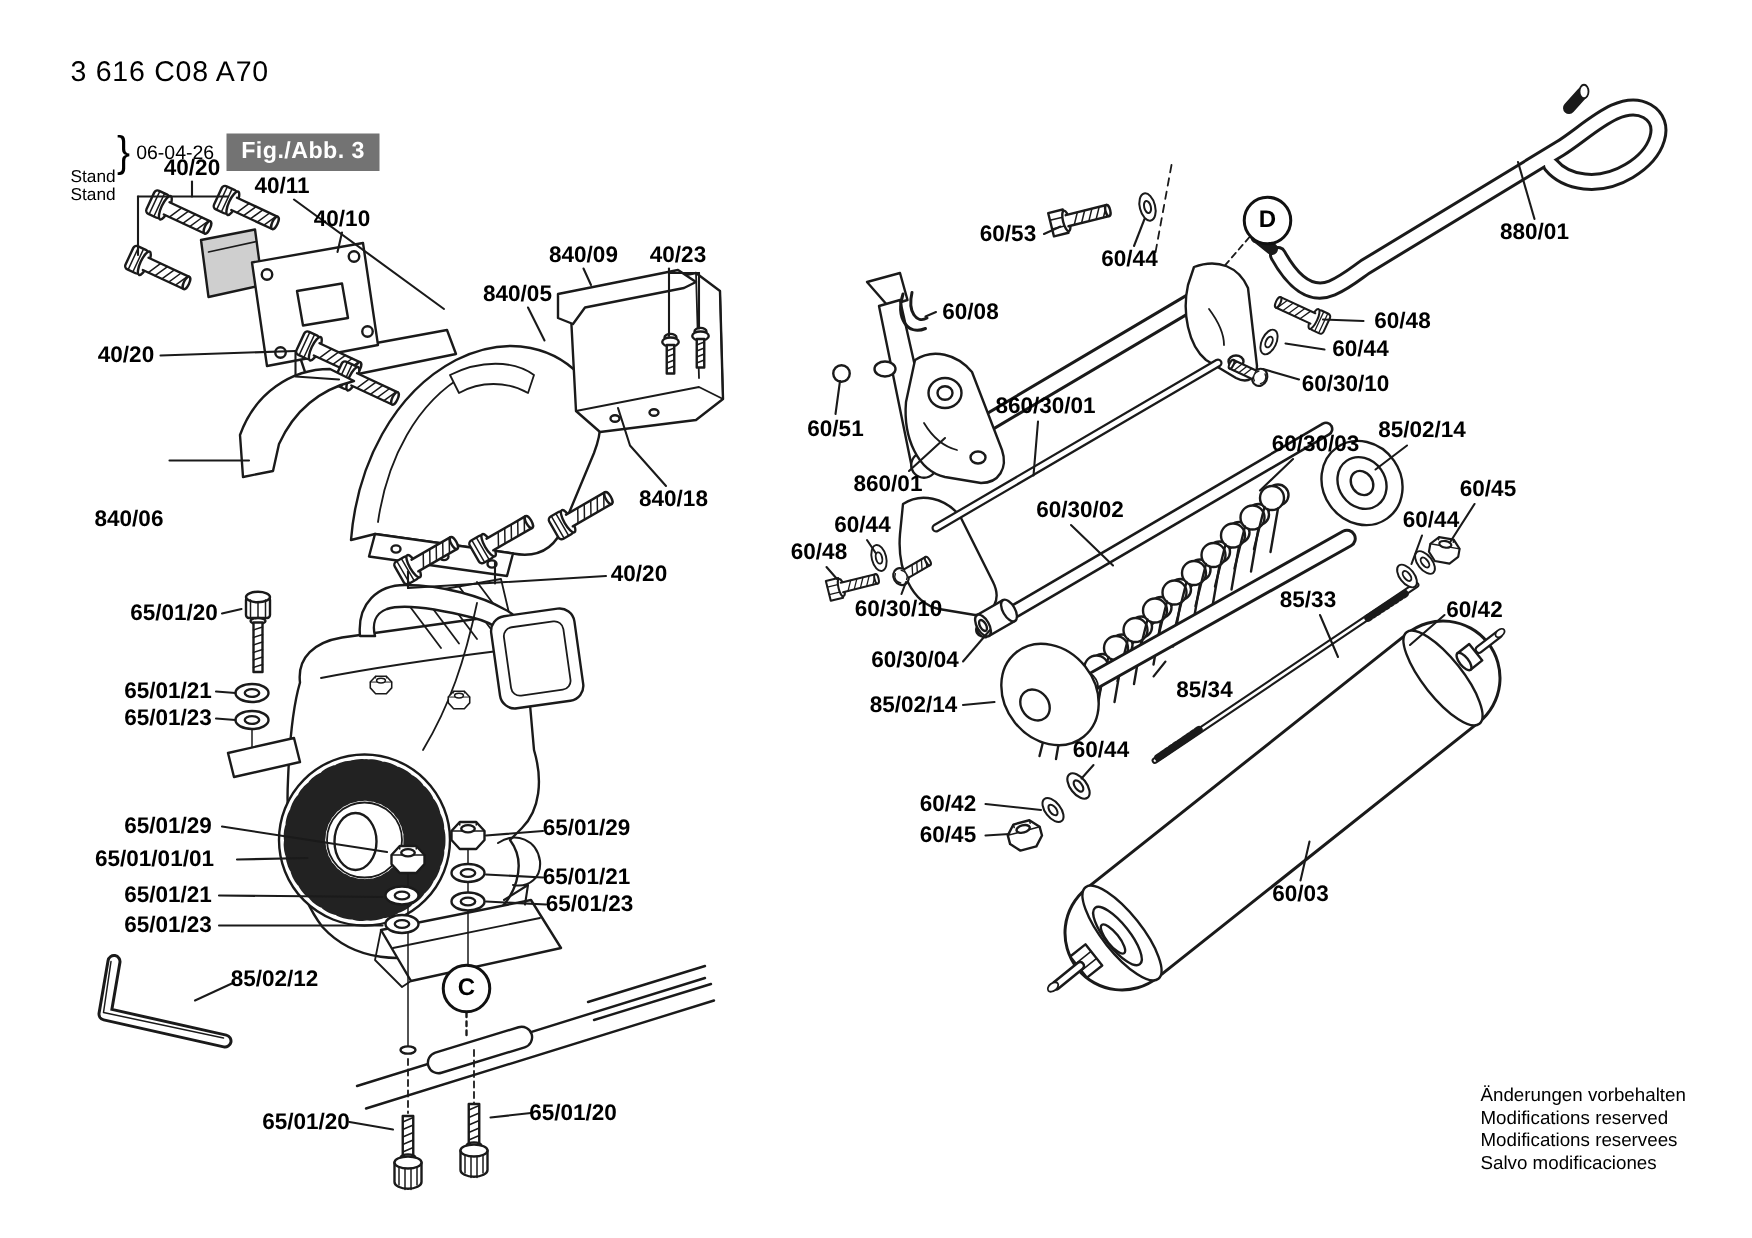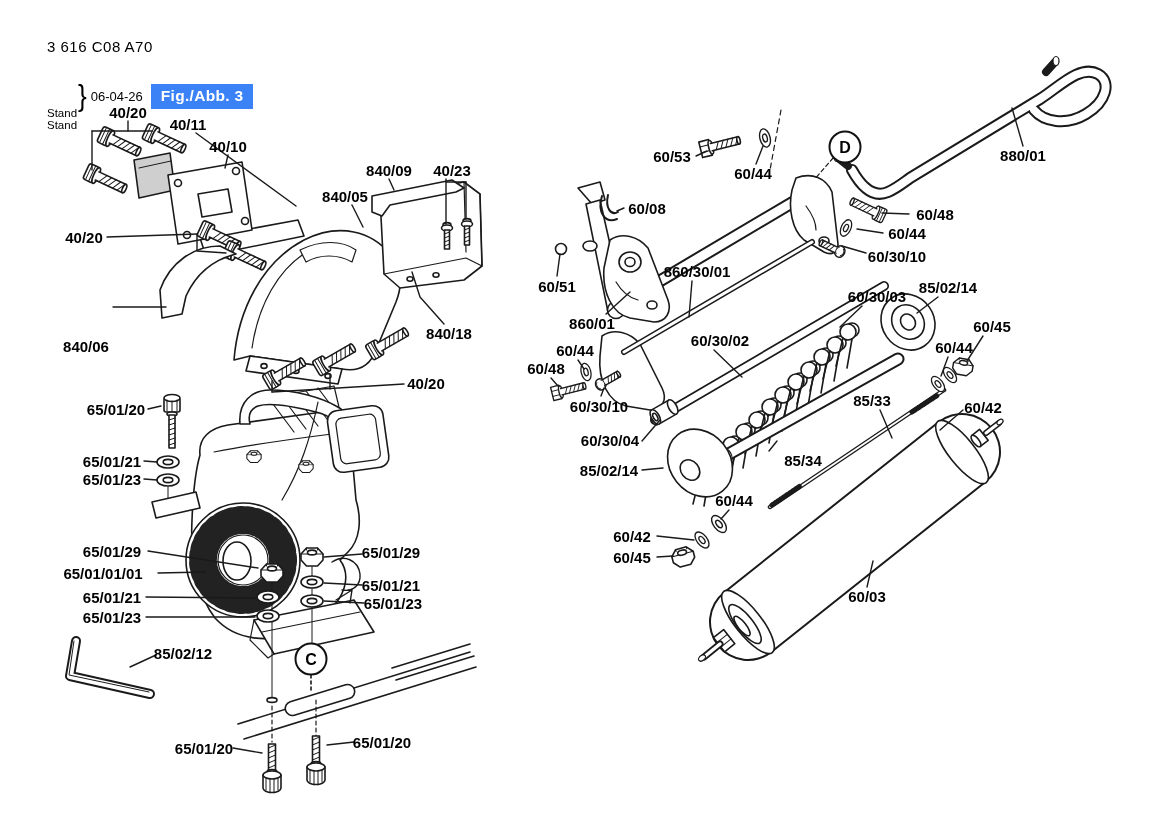--- a/index.html
+++ b/index.html
@@ -5,26 +5,26 @@
   html,body{margin:0;padding:0;}
   body{
     width:1168px;height:825px;position:relative;overflow:hidden;
     background:#ffffff;color:#000;
     font-family:"Liberation Sans", sans-serif;
   }
   #stage{position:absolute;inset:0;}
   svg#art{position:absolute;left:0;top:0;}
   
   .hdr{position:absolute;left:47px;top:38px;}
-  .part-number{font-size:15px;letter-spacing:.5px;}
+  .part-number{font-size:19px;letter-spacing:.5px;}
   .stand-row{display:flex;align-items:center;margin-top:7px;}
   .si-lines{display:flex;flex-direction:column;font-size:11.5px;line-height:12px;margin-top:45px;}
   .brace{font-size:26px;font-weight:400;margin:0 4px 0 1px;transform:scaleY(1.1);}
   .date{font-size:13px;margin-right:8px;}
-  .fig-badge{background:#3b82f6;color:#fff;font-weight:700;font-size:15.5px;
+  .fig-badge{background:#737373;color:#fff;font-weight:700;font-size:15.5px;
     padding:3px 10px 4px 10px;letter-spacing:.3px;}
   
   .plabel{position:absolute;transform:translate(-50%,-50%);
     font-size:15px;font-weight:700;white-space:nowrap;}
   .callout{position:absolute;transform:translate(-50%,-50%);
     width:29px;height:29px;border:2px solid #111;border-radius:50%;
     background:#fff;display:flex;align-items:center;justify-content:center;
     font-size:16px;font-weight:700;}
   
   .notes{position:absolute;left:987px;top:723px;font-size:12.5px;line-height:15px;}
@@ -460,14 +460,20 @@
       <div class="plabel" style="left: 609px; top: 470px;">85/02/14</div>
       <div class="plabel" style="left: 759px; top: 460px; margin-left: 44px;">85/34</div>
       <div class="plabel" style="left: 734px; top: 500px;">60/44</div>
       <div class="plabel" style="left: 632px; top: 536px;">60/42</div>
       <div class="plabel" style="left: 632px; top: 557px;">60/45</div>
       <div class="plabel" style="left: 867px; top: 596px;">60/03</div>
       <div class="callout" style="left: 311px; top: 659px;">C</div>
       <div class="callout" style="left: 845px; top: 147px;">D</div>
     </div>
 
-
+<div class="notes">
+  <div>Änderungen vorbehalten</div>
+  <div>Modifications reserved</div>
+  <div>Modifications reservees</div>
+  <div>Salvo modificaciones</div>
 </div>
 
+</div>
+
 </body></html>

